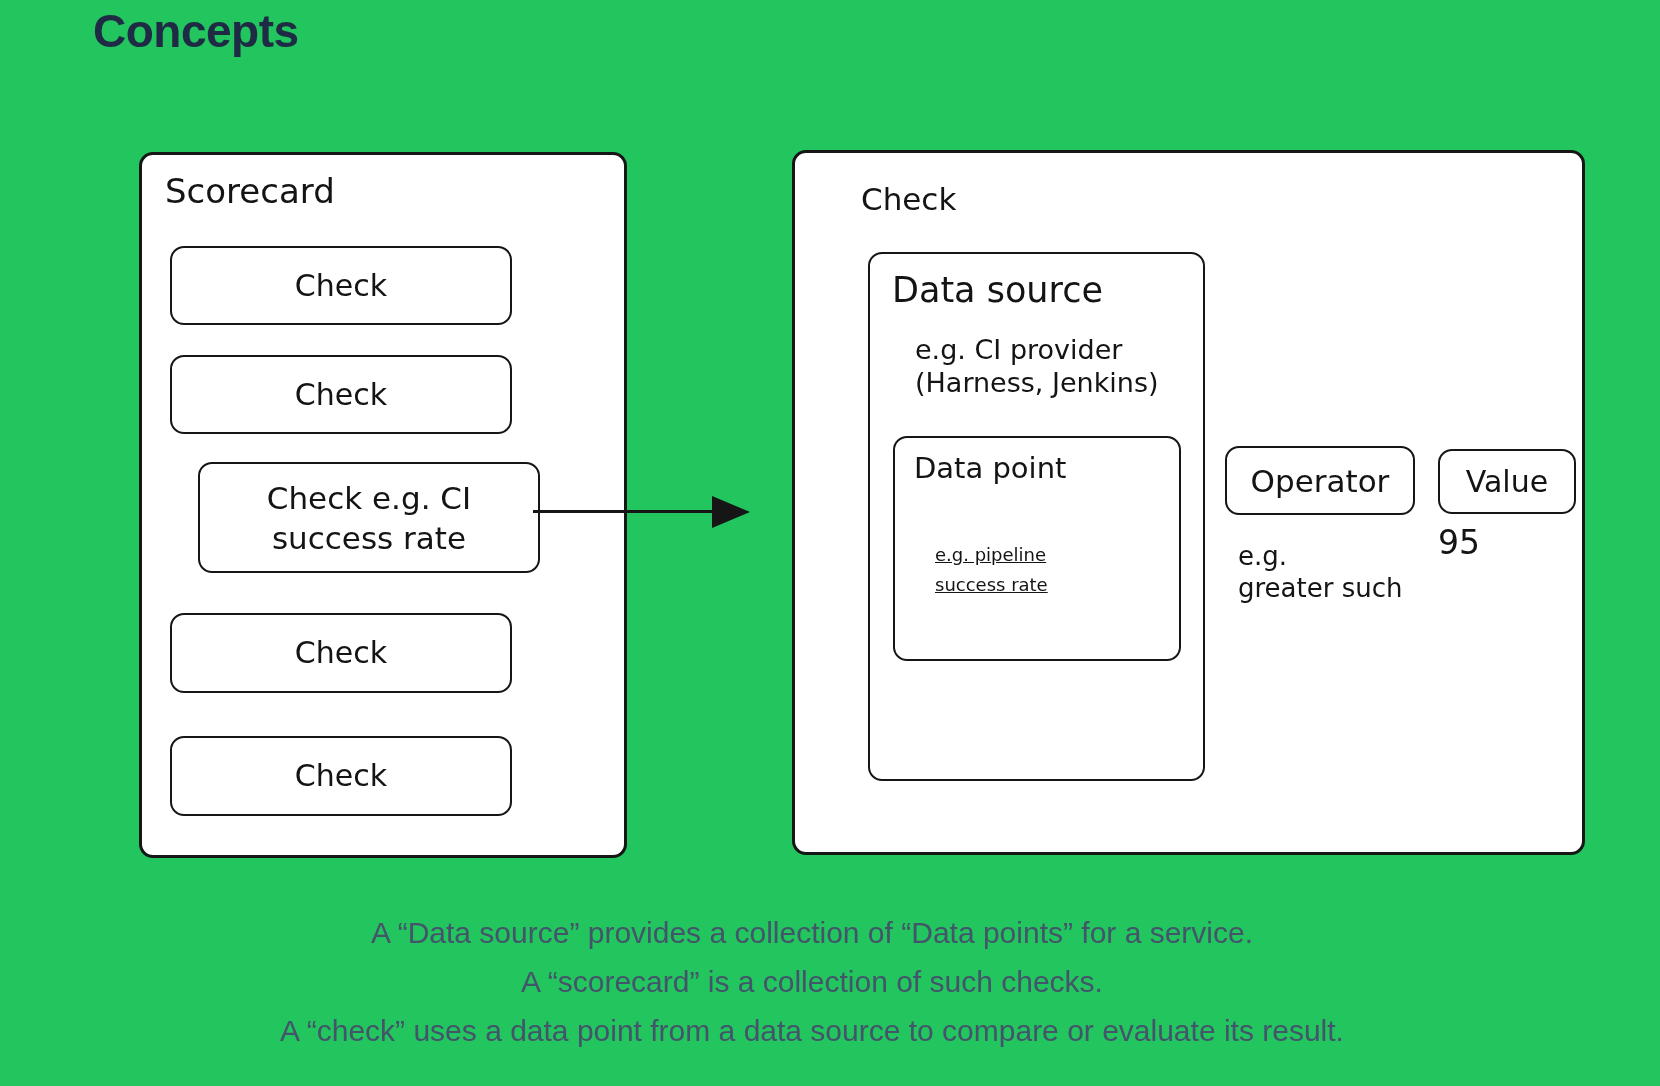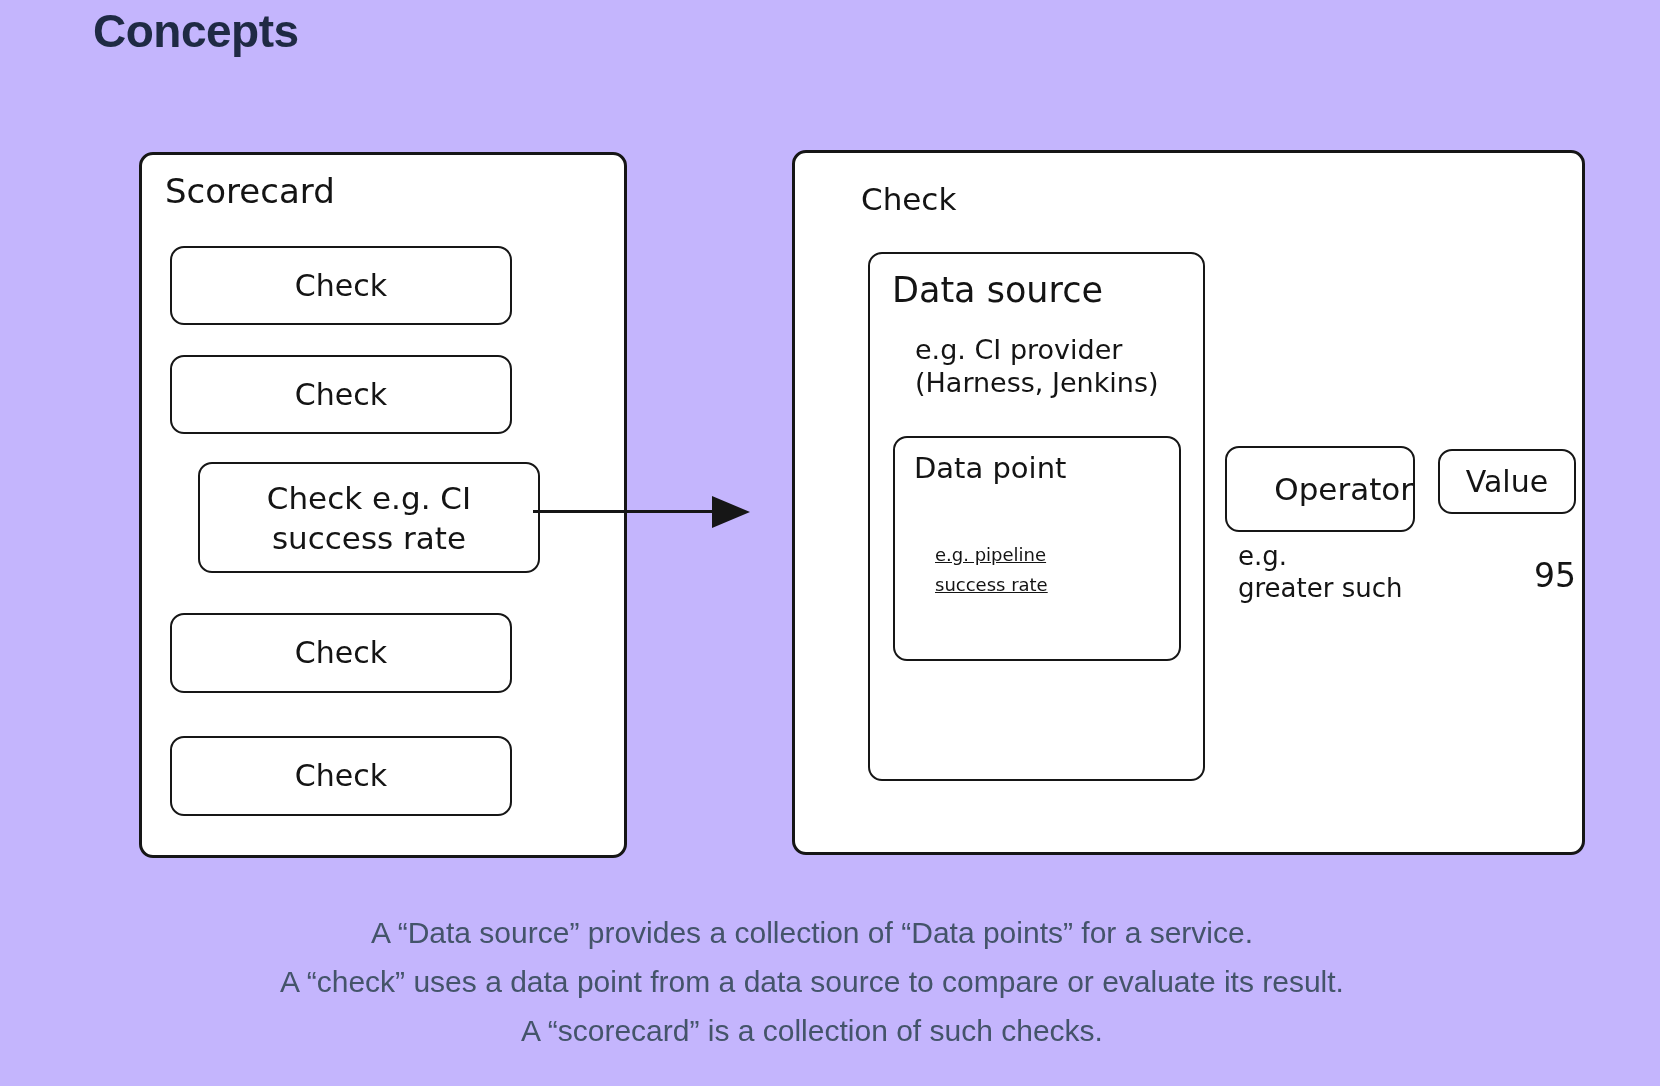--- a/index.html
+++ b/index.html
@@ -1,21 +1,21 @@
 <!DOCTYPE html>
 <html><head>
 <meta charset="utf-8">
 <style>
   * { margin: 0; padding: 0; box-sizing: border-box; }
   html, body { background: #ffffff; }
   .canvas {
     position: relative;
     width: 1660px;
     height: 1086px;
-    background: #c4b5fd;
+    background: #22c55e;
     overflow: hidden;
     font-family: "DejaVu Sans", sans-serif;
   }
   .title {
     position: absolute;
     left: 93px;
     top: 4px;
     font-family: "Liberation Sans", sans-serif;
     font-weight: 700;
     font-size: 46px;
@@ -69,30 +69,30 @@
   .data-source { left: 73px; top: 99px; width: 337px; height: 529px; }
   .ds-label { left: 22px; top: 16px; font-size: 35px; }
   .example { position: absolute; white-space: pre-line; }
   .ds-example { left: 45px; top: 79px; font-size: 27px; line-height: 33px; }
 
   .data-point { left: 23px; top: 182px; width: 288px; height: 225px; }
   .dp-label { left: 19px; top: 13px; font-size: 29px; }
   .dp-example { left: 40px; top: 102px; font-size: 18px; line-height: 30px; text-decoration: underline; }
 
   .operator {
-    left: 430px; top: 293px; width: 190px; height: 86px;
-    display: flex; align-items: center; justify-content: flex-end; font-size: 31px;
+    left: 430px; top: 293px; width: 190px; height: 69px;
+    display: flex; align-items: center; justify-content: center; font-size: 31px;
   }
   .operator-example { left: 443px; top: 387px; font-size: 26px; line-height: 32px; }
 
   .value {
     left: 643px; top: 296px; width: 138px; height: 65px;
     display: flex; align-items: center; justify-content: center; font-size: 30px;
   }
-  .value-example { left: 643px; top: 403px; width: 138px; text-align: right; font-size: 33px; }
+  .value-example { left: 643px; top: 370px; width: 138px; text-align: left; font-size: 33px; }
 
   
   .caption {
     position: absolute;
     left: 0; top: 908px;
     width: 1624px;
     text-align: center;
     font-family: "Liberation Sans", sans-serif;
     font-size: 30px;
     line-height: 49px;
@@ -141,17 +141,17 @@
 greater such</div>
 
     <div class="box value">
         <span>Value</span>
       </div>
     <div class="example value-example">95</div>
   </section>
 
   <footer class="caption">
     <div class="caption-line">A “Data source” provides a collection of “Data points” for a service.</div>
+    <div class="caption-line">A “scorecard” is a collection of such checks.</div>
     <div class="caption-line">A “check” uses a data point from a data source to compare or evaluate its result.</div>
-    <div class="caption-line">A “scorecard” is a collection of such checks.</div>
   </footer>
 
 </div>
 
 </body></html>

